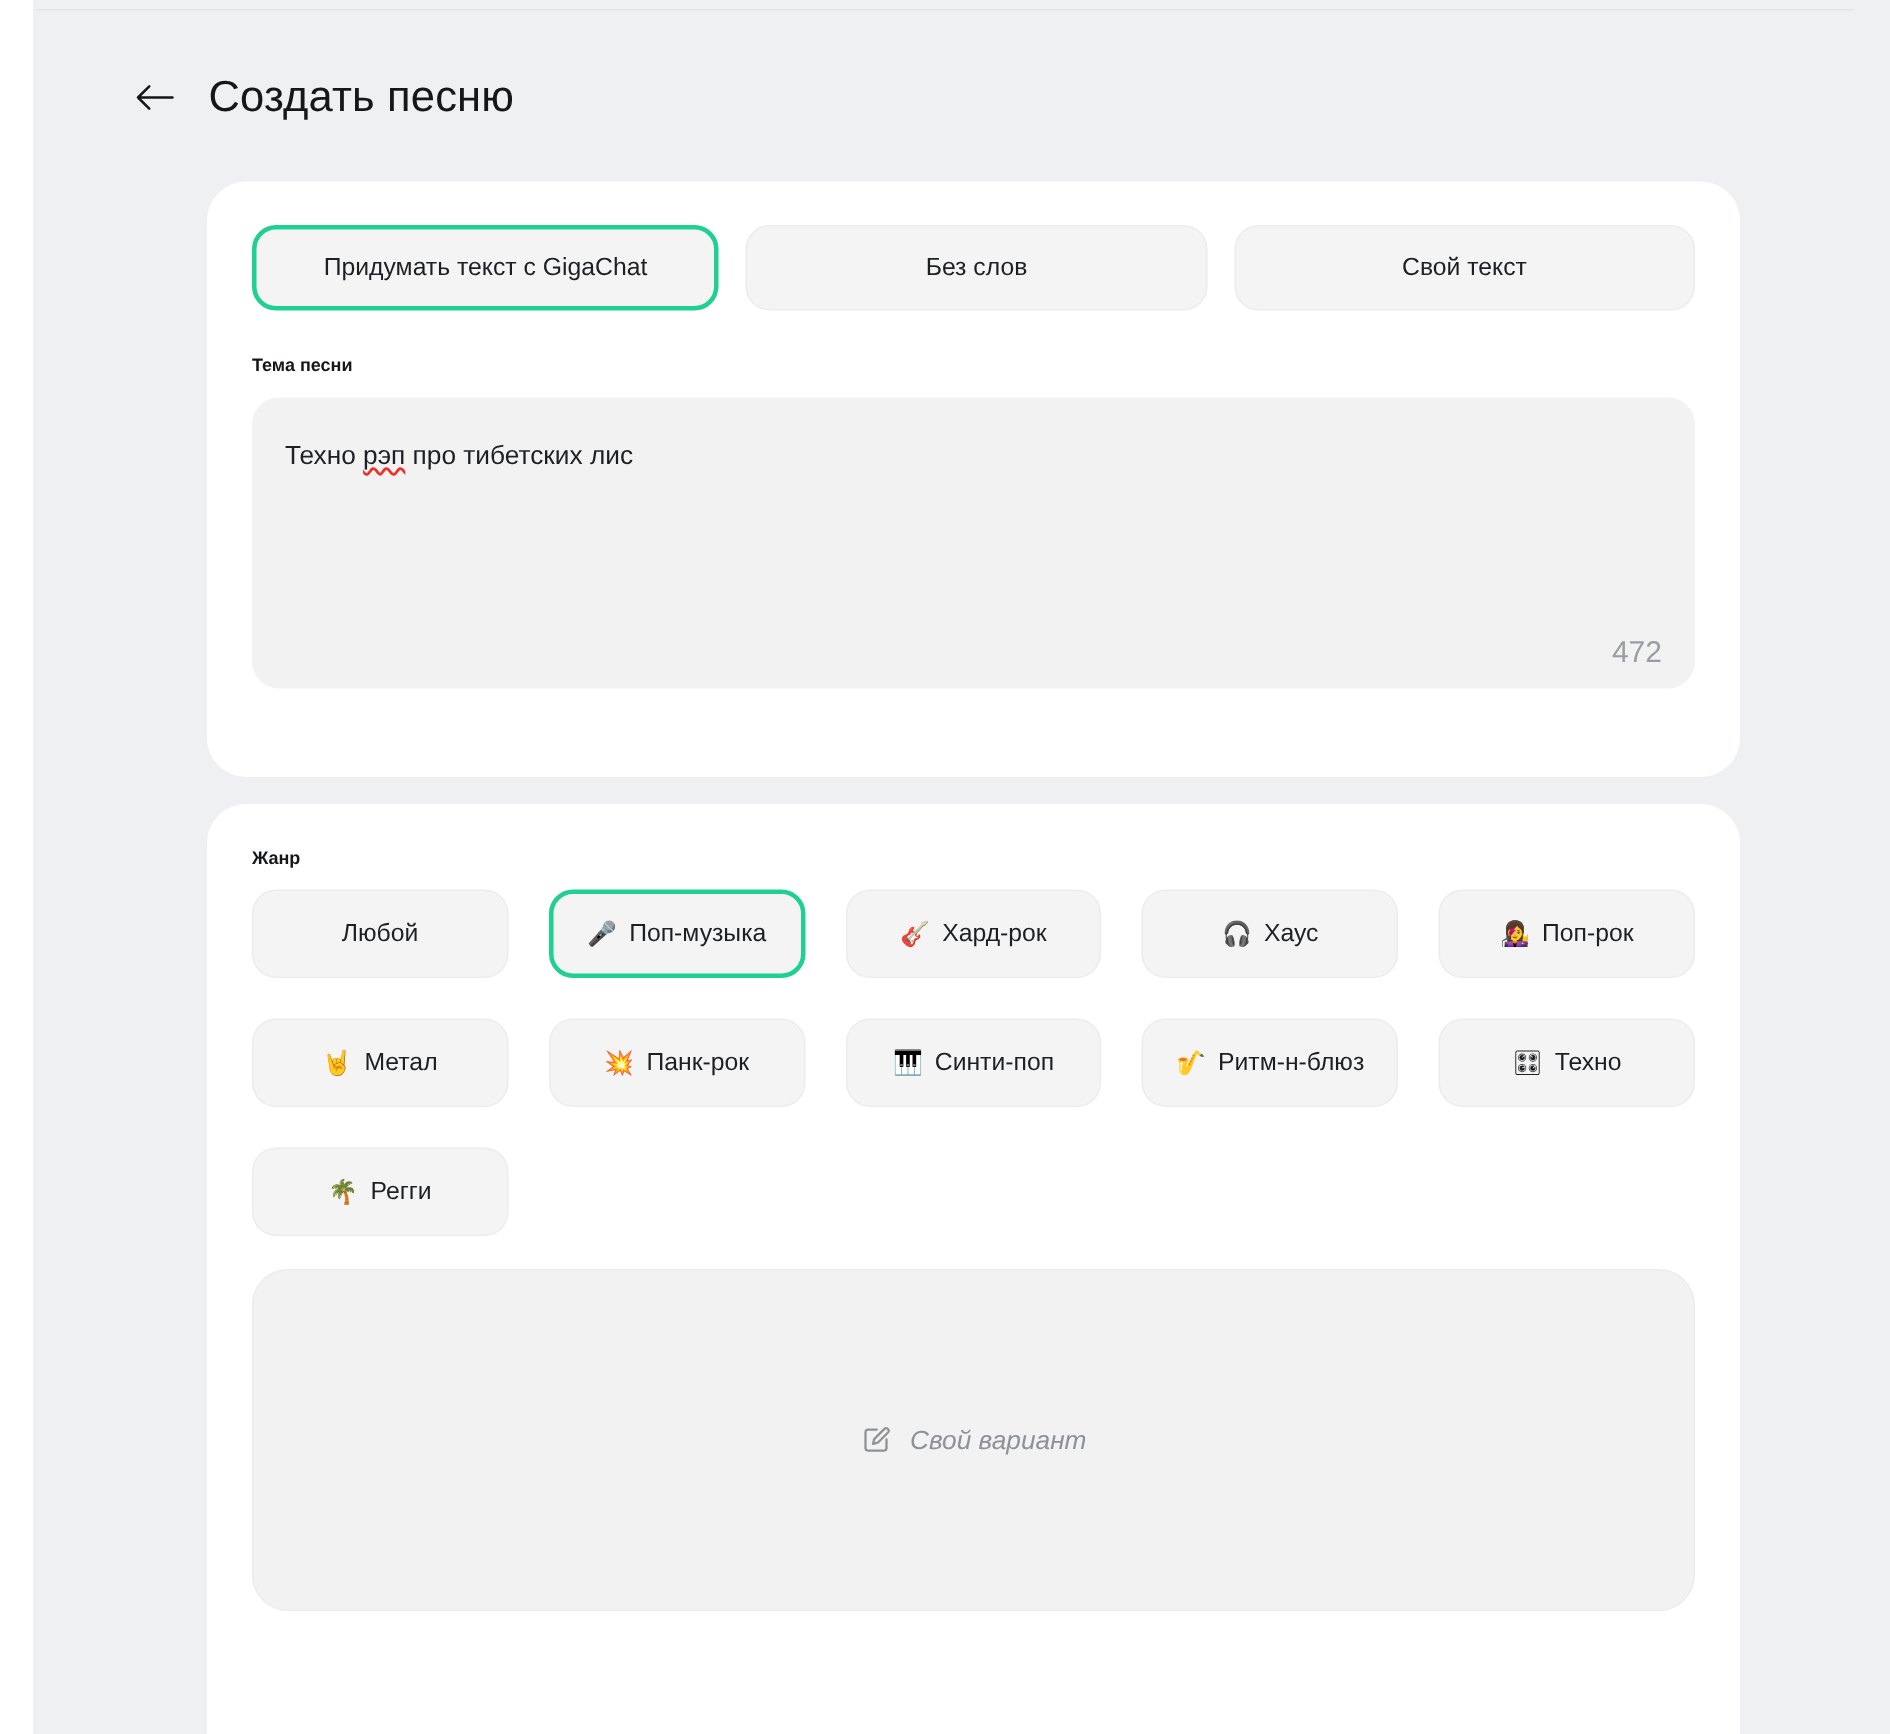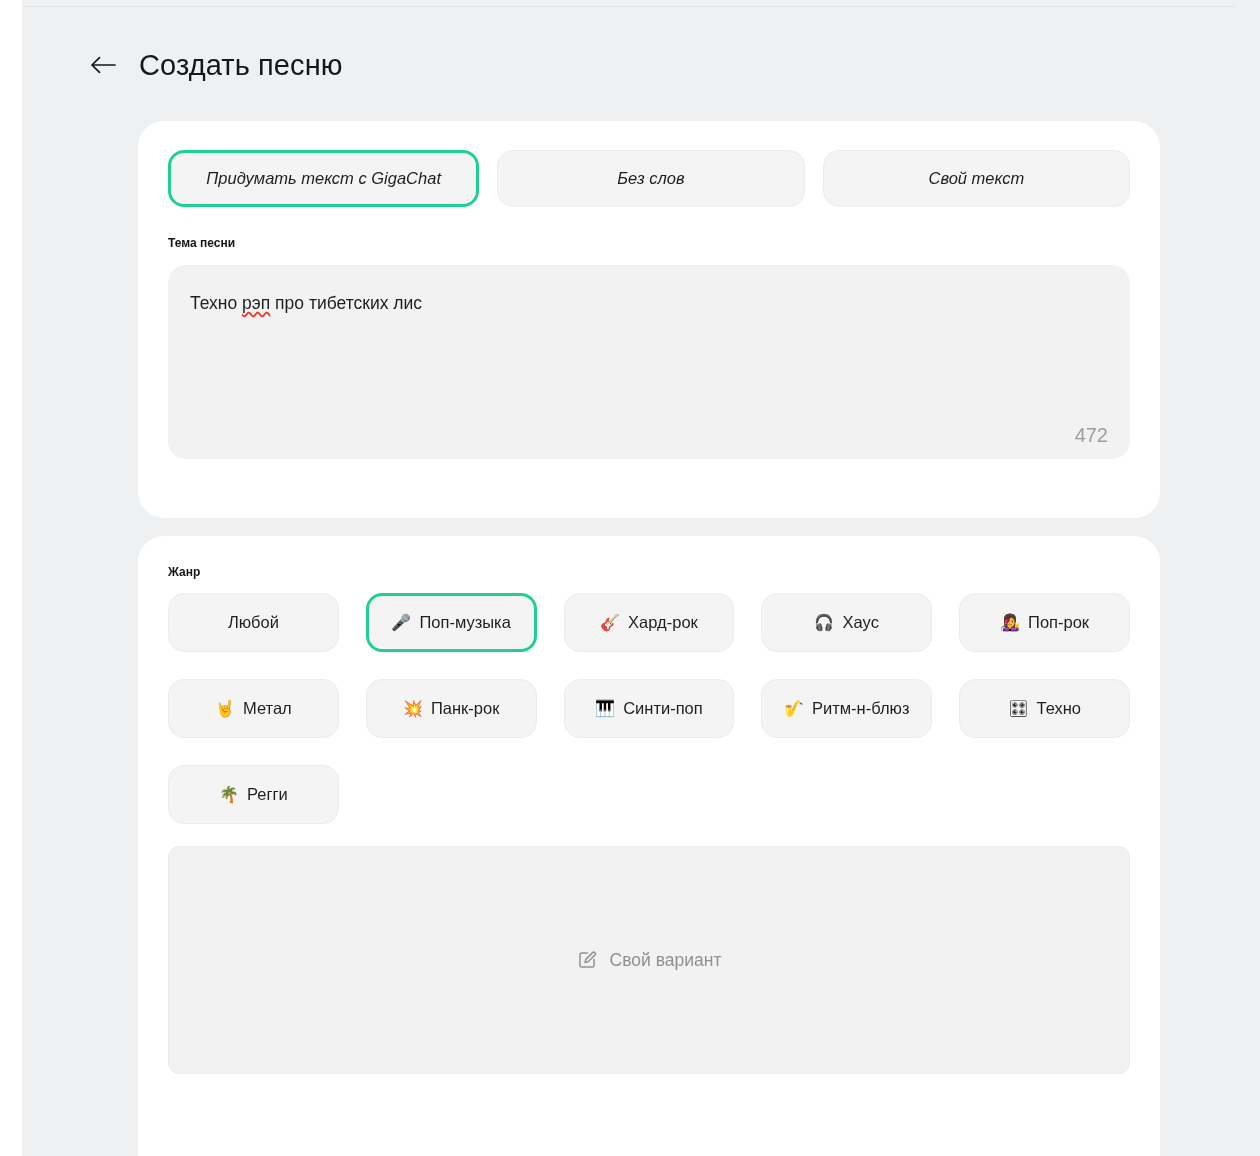--- a/index.html
+++ b/index.html
@@ -93,21 +93,20 @@
     border-radius: 16px;
     background: #f4f4f5;
     border: 1px solid #ececee;
     display: flex;
     align-items: center;
     justify-content: center;
     font-size: 16.5px;
     color: #1d1f22;
     cursor: pointer;
     user-select: none;
-    font-style: italic;
   }
 
   .tab.selected {
     border: 3px solid #1fd092;
     background: #f4f4f5;
   }
 
   
   .section-label {
     font-size: 12px;
@@ -181,29 +180,30 @@
     font-size: 16px;
     line-height: 1;
   }
 
   .chip .chip-emoji:empty { display: none; }
 
   
   .custom-box {
     margin: 22px 30px 0 30px;
     height: 228px;
-    border-radius: 11px;
+    border-radius: 24px;
     background: #f2f2f3;
     border: 1px solid #ececee;
     display: flex;
     align-items: center;
     justify-content: center;
     gap: 13px;
     cursor: pointer;
     user-select: none;
+    font-style: italic;
   }
 
   .custom-box .cb-icon {
     display: flex;
     align-items: center;
     justify-content: center;
   }
 
   .custom-box .cb-label {
     font-size: 17.5px;

